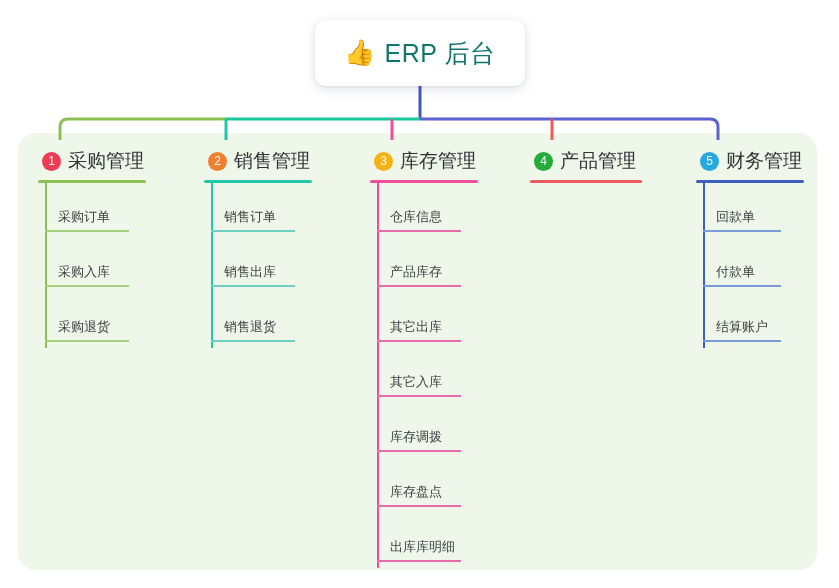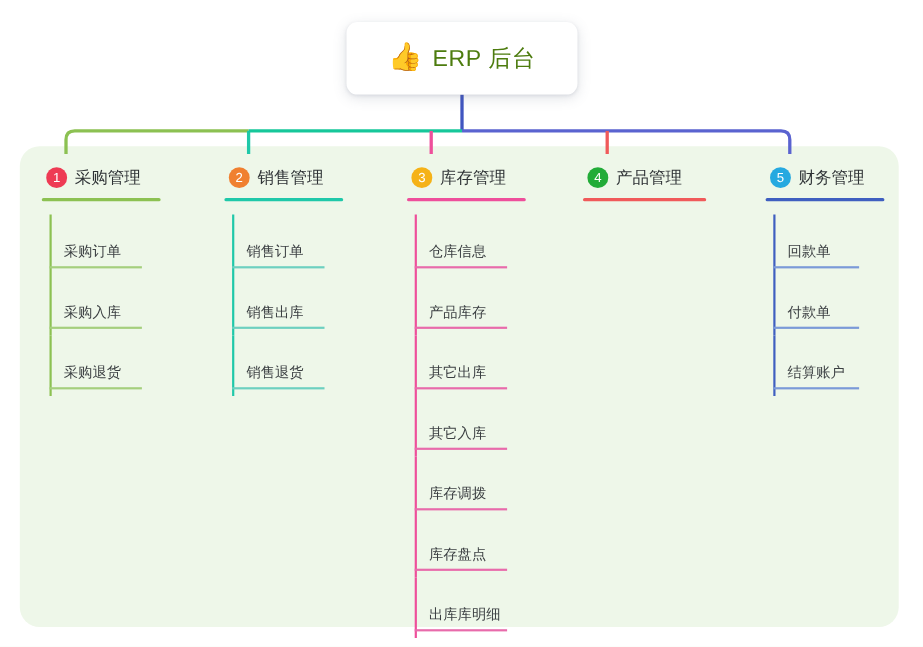--- a/index.html
+++ b/index.html
@@ -32,22 +32,22 @@
     box-shadow:0 3px 12px rgba(90,100,120,.18), 0 1px 3px rgba(90,100,120,.12);
     display:flex;align-items:center;justify-content:center;
     gap:9px;
   }
   .root-emoji{
     font-size:25px;line-height:1;
     display:inline-block;
     transform:translateY(-1px);
   }
   .root-label{
-    font-size:21px;
-    color:#4d7c0f;
+    font-size:25px;
+    color:#0f766e;
     letter-spacing:.5px;
     white-space:nowrap;
   }
 
   
   #wires{position:absolute;left:0;top:0;width:839px;height:588px;}
 
   
   .col{position:absolute;top:148px;}
   .col-head{
@@ -58,26 +58,26 @@
     white-space:nowrap;
   }
   .badge{
     width:19px;height:19px;border-radius:50%;
     color:#fff;font-size:12px;
     display:flex;align-items:center;justify-content:center;
     flex:0 0 auto;
     font-family:"Liberation Sans","DejaVu Sans",sans-serif;
   }
   .head-label{
-    font-size:15px;color:#2f3336;
+    font-size:19px;color:#2f3336;
   }
   .head-rule{
     height:3px;border-radius:2px;margin-top:6px;
   }
-  .leaves{position:relative;margin-top:12px;}
+  .leaves{position:relative;margin-top:0;}
   .leaf{
     position:relative;
     height:55px;
   }
   .leaf .leaf-text{
     position:absolute;
     left:20px;bottom:12px;
     font-size:13px;color:#3b3f42;
     white-space:nowrap;
   }

